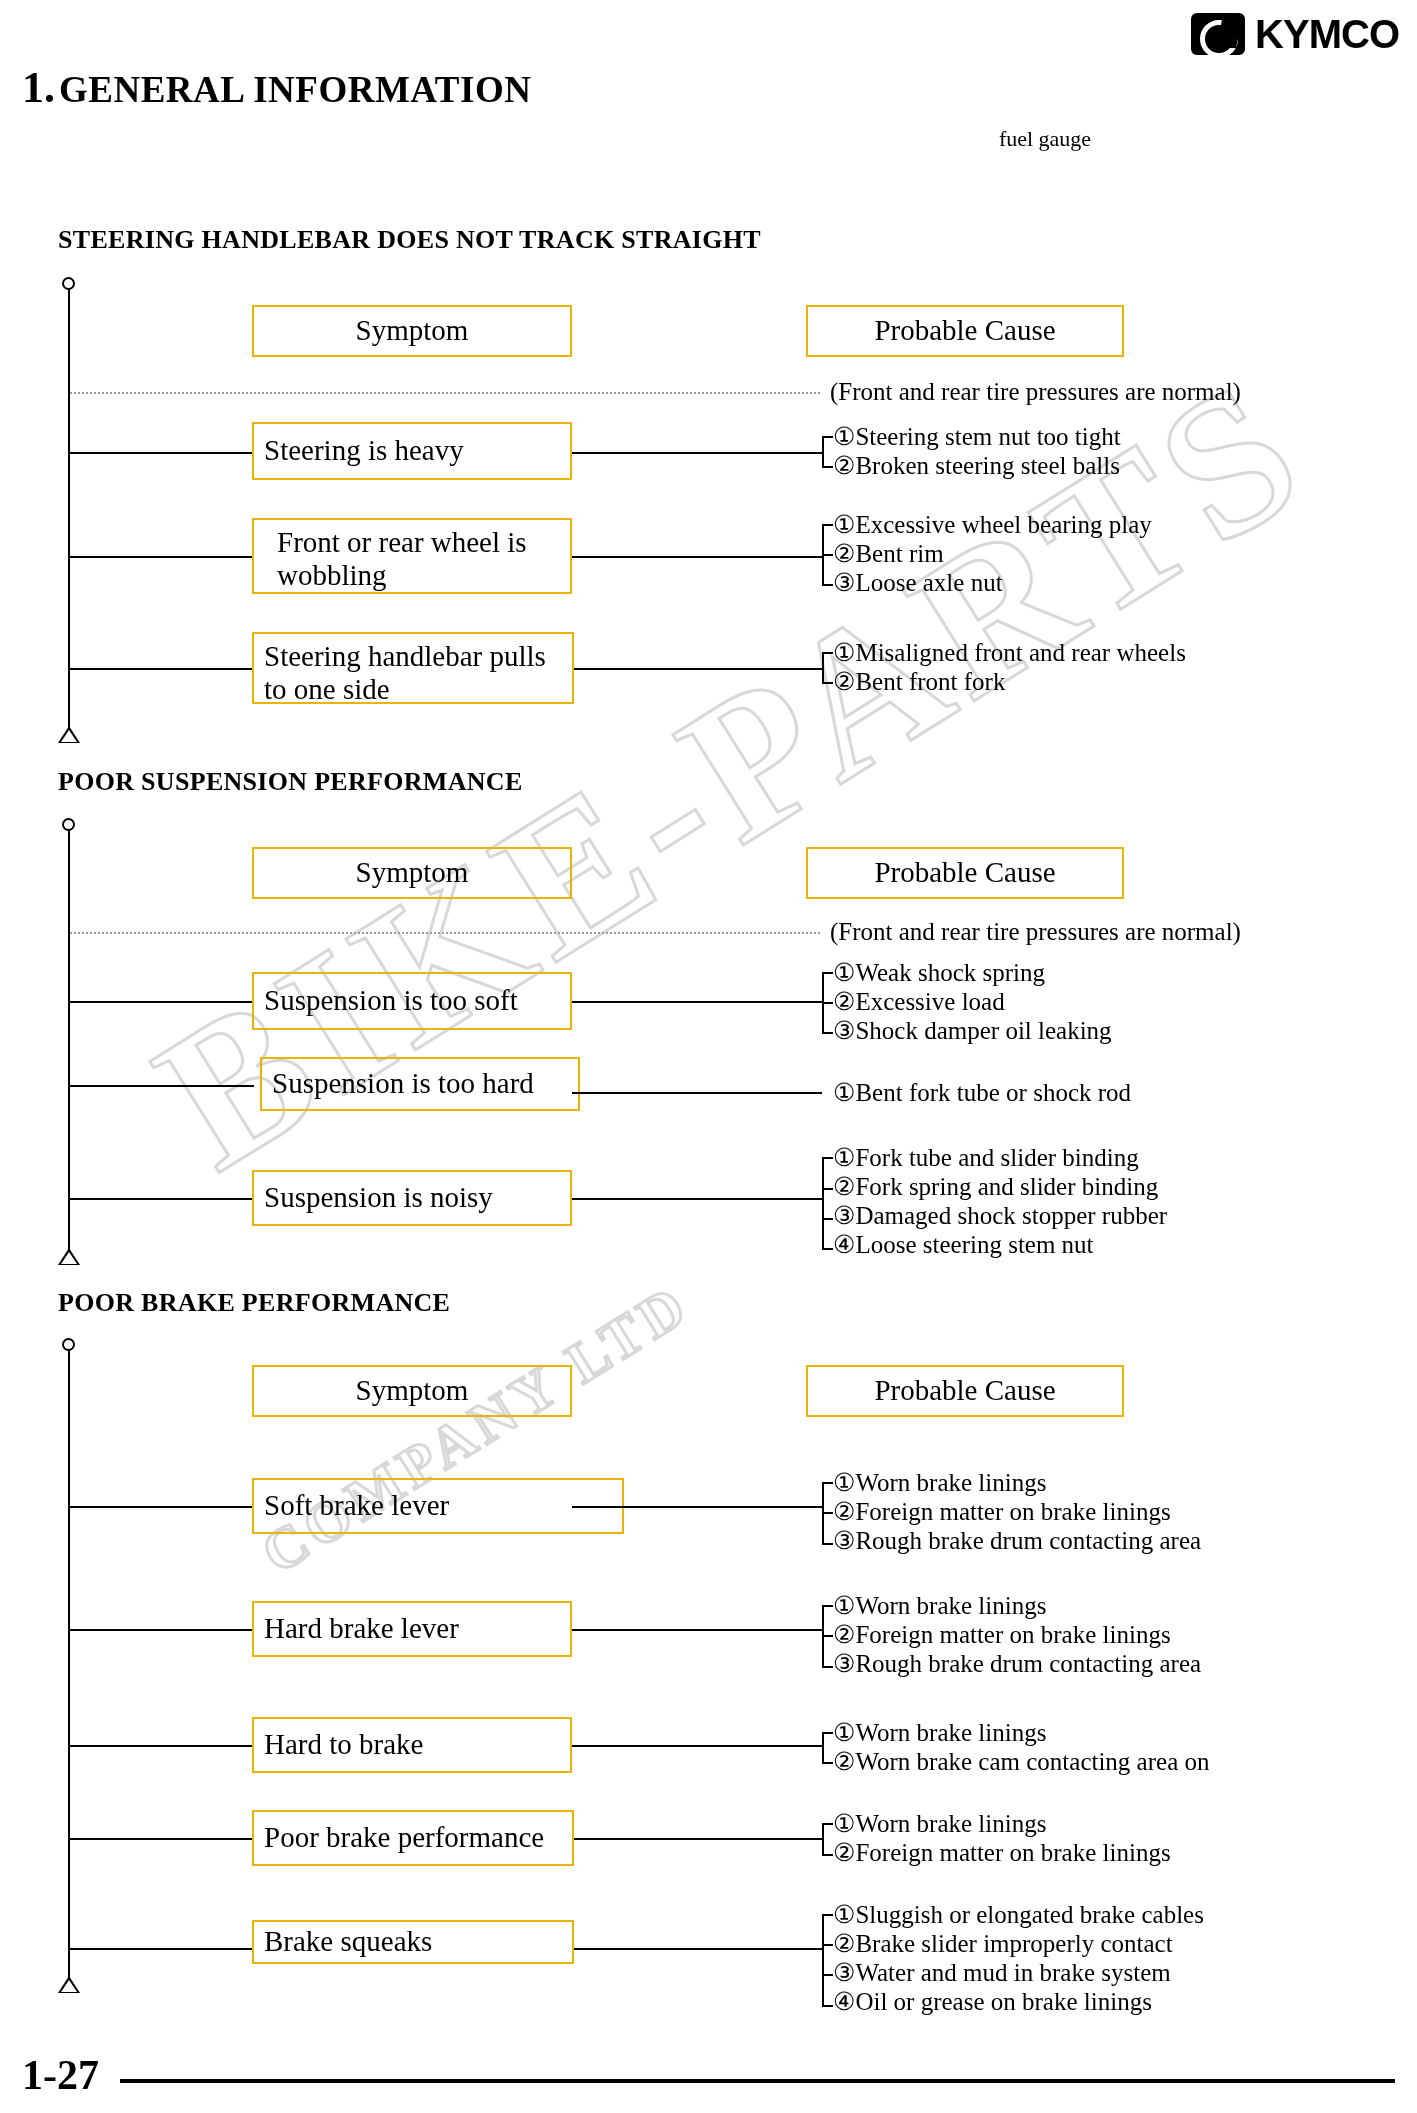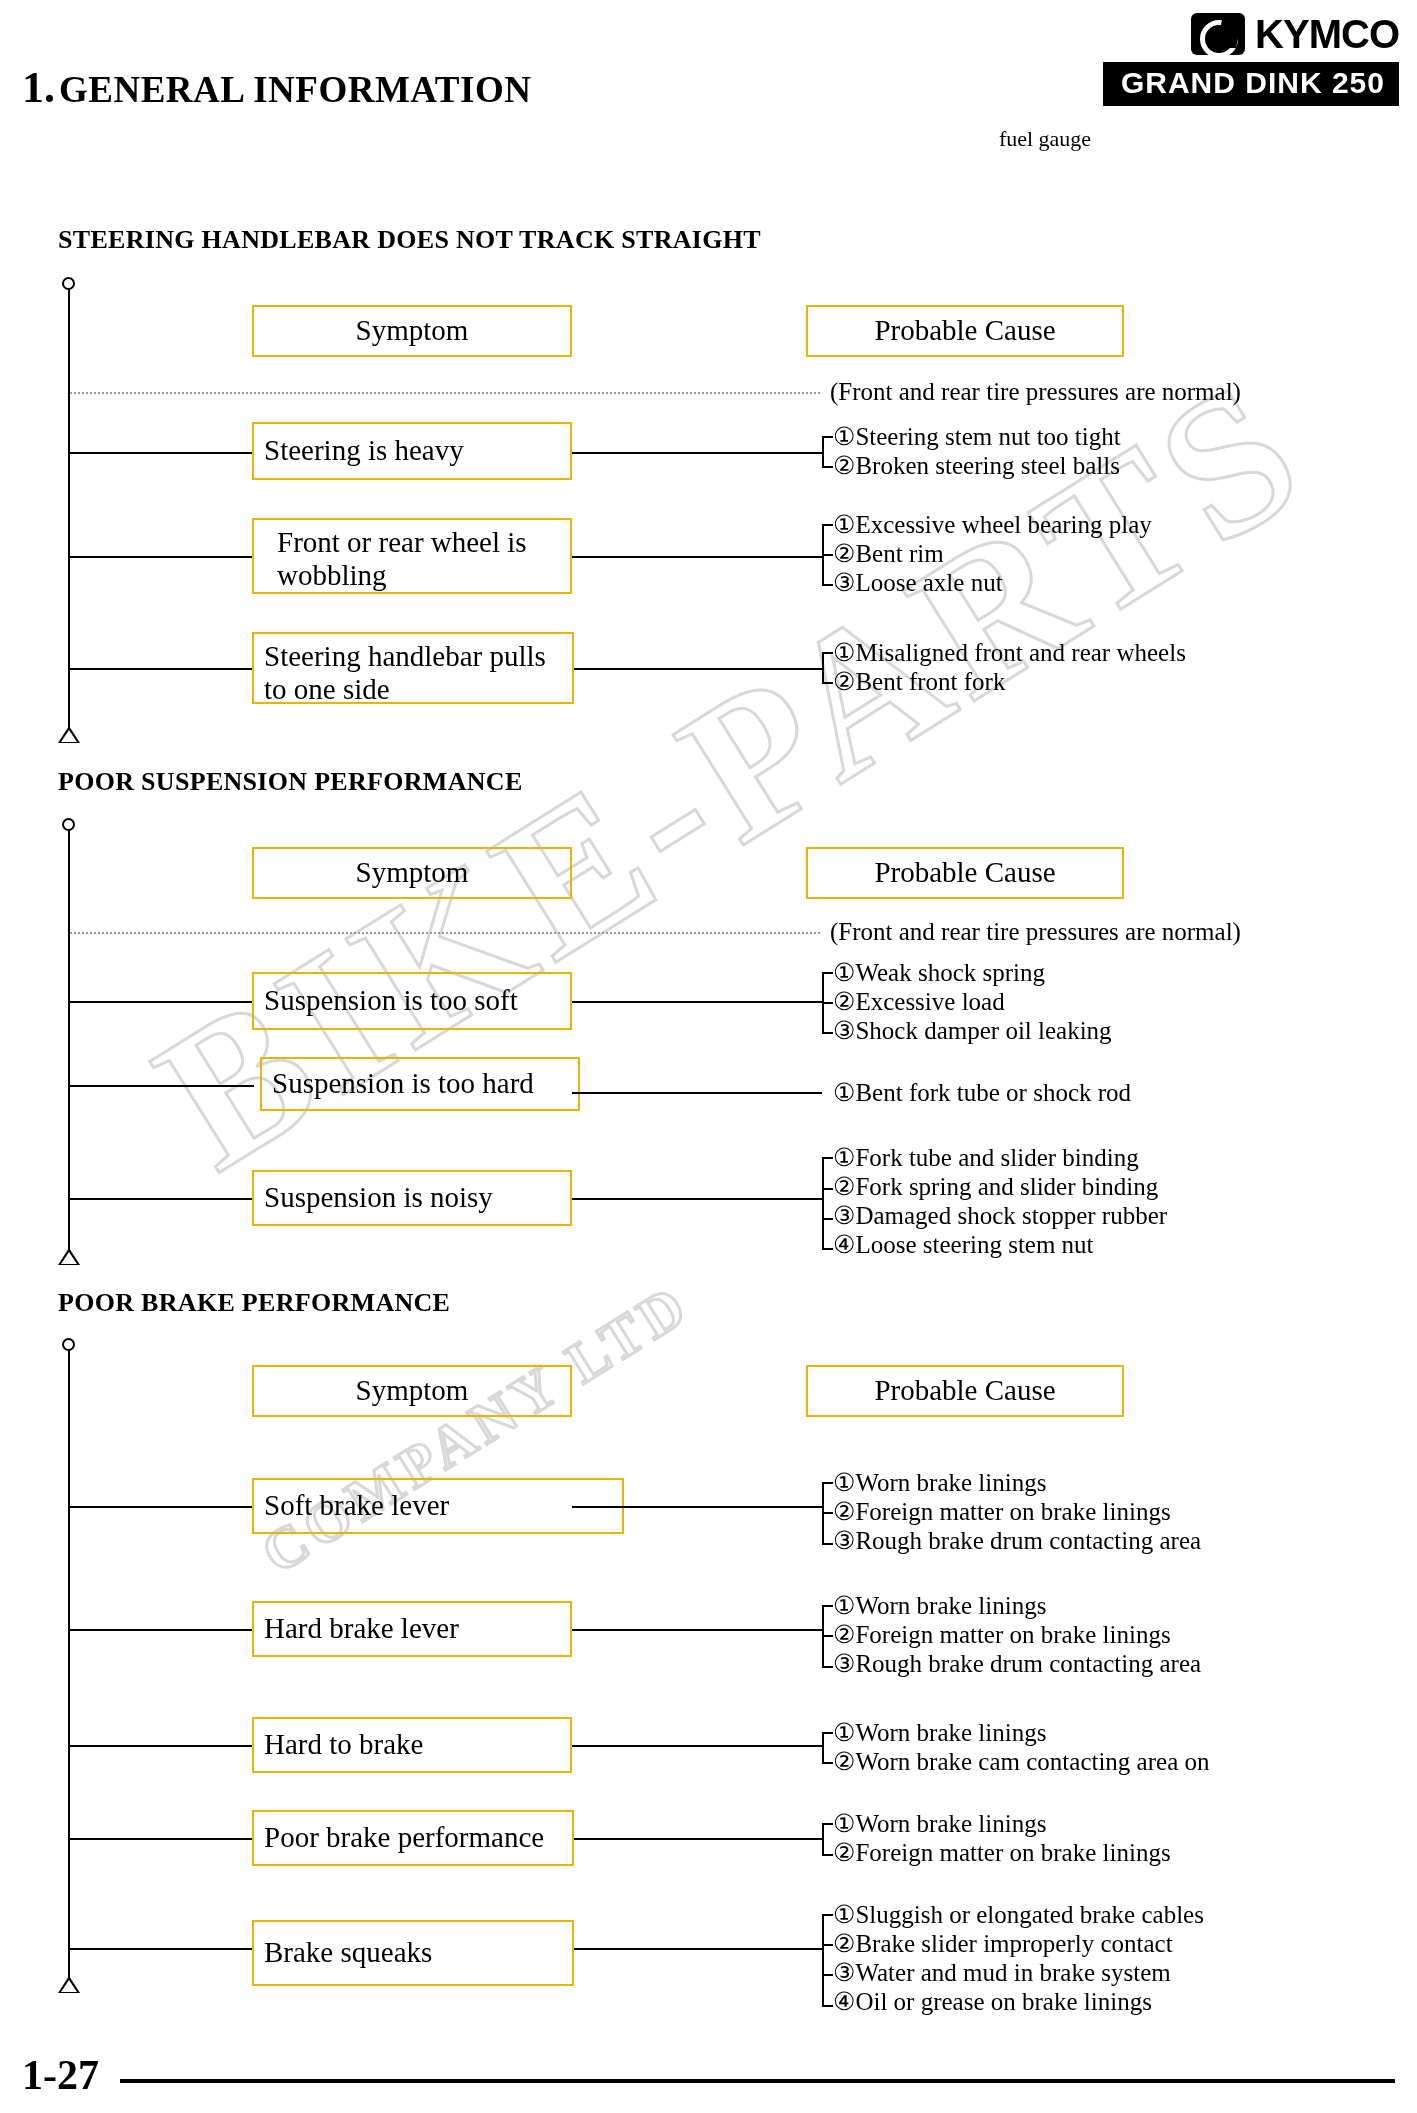--- a/index.html
+++ b/index.html
@@ -267,21 +267,20 @@
   <div class="wm-text wm-sub">COMPANY LTD</div>
 </div>
 
 <div class="page">
 
   <div class="header">
     <div class="kymco-logo">
       <div class="kymco-mark"></div>
       <div class="kymco-word">KYMCO</div>
     </div>
-    <div class="model-bar">GRAND DINK 250</div>
     <div class="chapter-title">
       <span class="chapter-num">1.</span>
       <span class="chapter-text">GENERAL INFORMATION</span>
     </div>
     <div class="fuel-gauge-note">fuel gauge</div>
   </div>
 
   <div class="section-heading" style="left:58px; top:225px;">STEERING HANDLEBAR DOES NOT TRACK STRAIGHT</div>
 
   <div class="circle-cap" style="left:62px; top:277px;"></div>
@@ -427,21 +426,21 @@
   <div class="hline" style="left:574px; top:1838px; width:248px;"></div>
   <div class="bracket" style="left:822px; top:1823px; height:31px;"></div>
   <div class="bracket-tick" style="left:822px; top:1823px;"></div>
   <div class="bracket-tick" style="left:822px; top:1854px;"></div>
   <div class="cause-list" style="left:833px; top:1809px;">
     <span class="cause-item">①Worn brake linings</span>
     <span class="cause-item">②Foreign matter on brake linings</span>
   </div>
 
   <div class="hline" style="left:70px; top:1948px; width:184px;"></div>
-  <div class="box left" style="left:252px; top:1920px; width:322px; height:66px;">Brake squeaks</div>
+  <div class="box left" style="left:252px; top:1920px; width:322px; height:44px;">Brake squeaks</div>
   <div class="hline" style="left:574px; top:1948px; width:248px;"></div>
   <div class="bracket" style="left:822px; top:1914px; height:91px;"></div>
   <div class="bracket-tick" style="left:822px; top:1914px;"></div>
   <div class="bracket-tick" style="left:822px; top:1944px;"></div>
   <div class="bracket-tick" style="left:822px; top:1974px;"></div>
   <div class="bracket-tick" style="left:822px; top:2005px;"></div>
   <div class="cause-list" style="left:833px; top:1900px;">
     <span class="cause-item">①Sluggish or elongated brake cables</span>
     <span class="cause-item">②Brake slider improperly contact</span>
     <span class="cause-item">③Water and mud in brake system</span>

